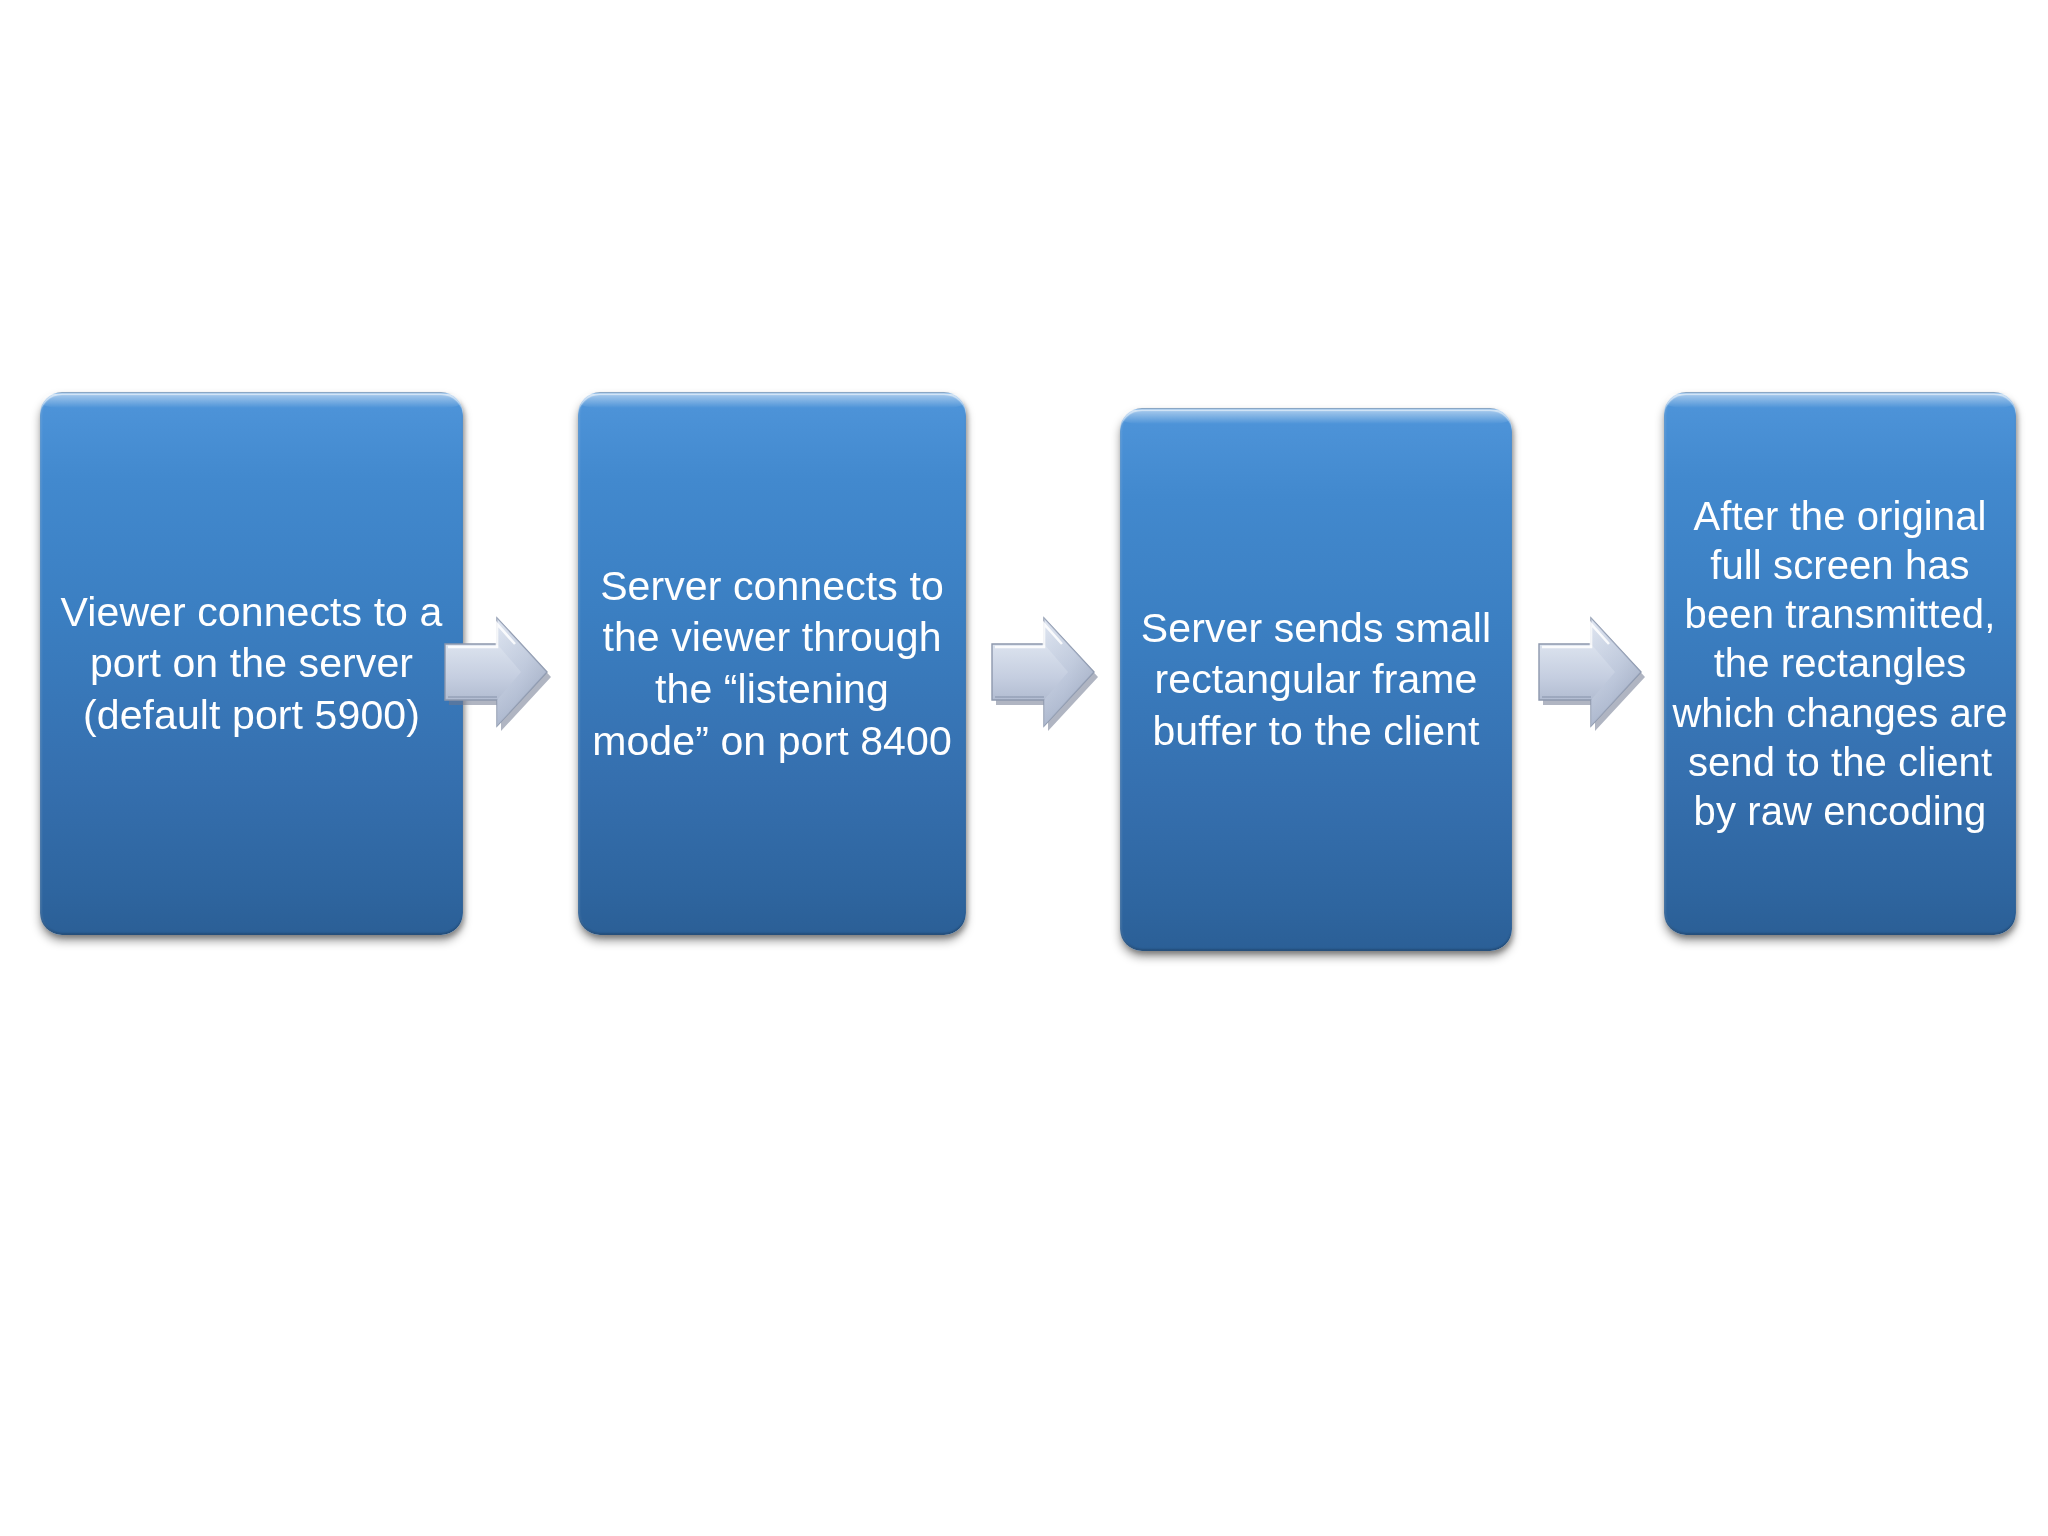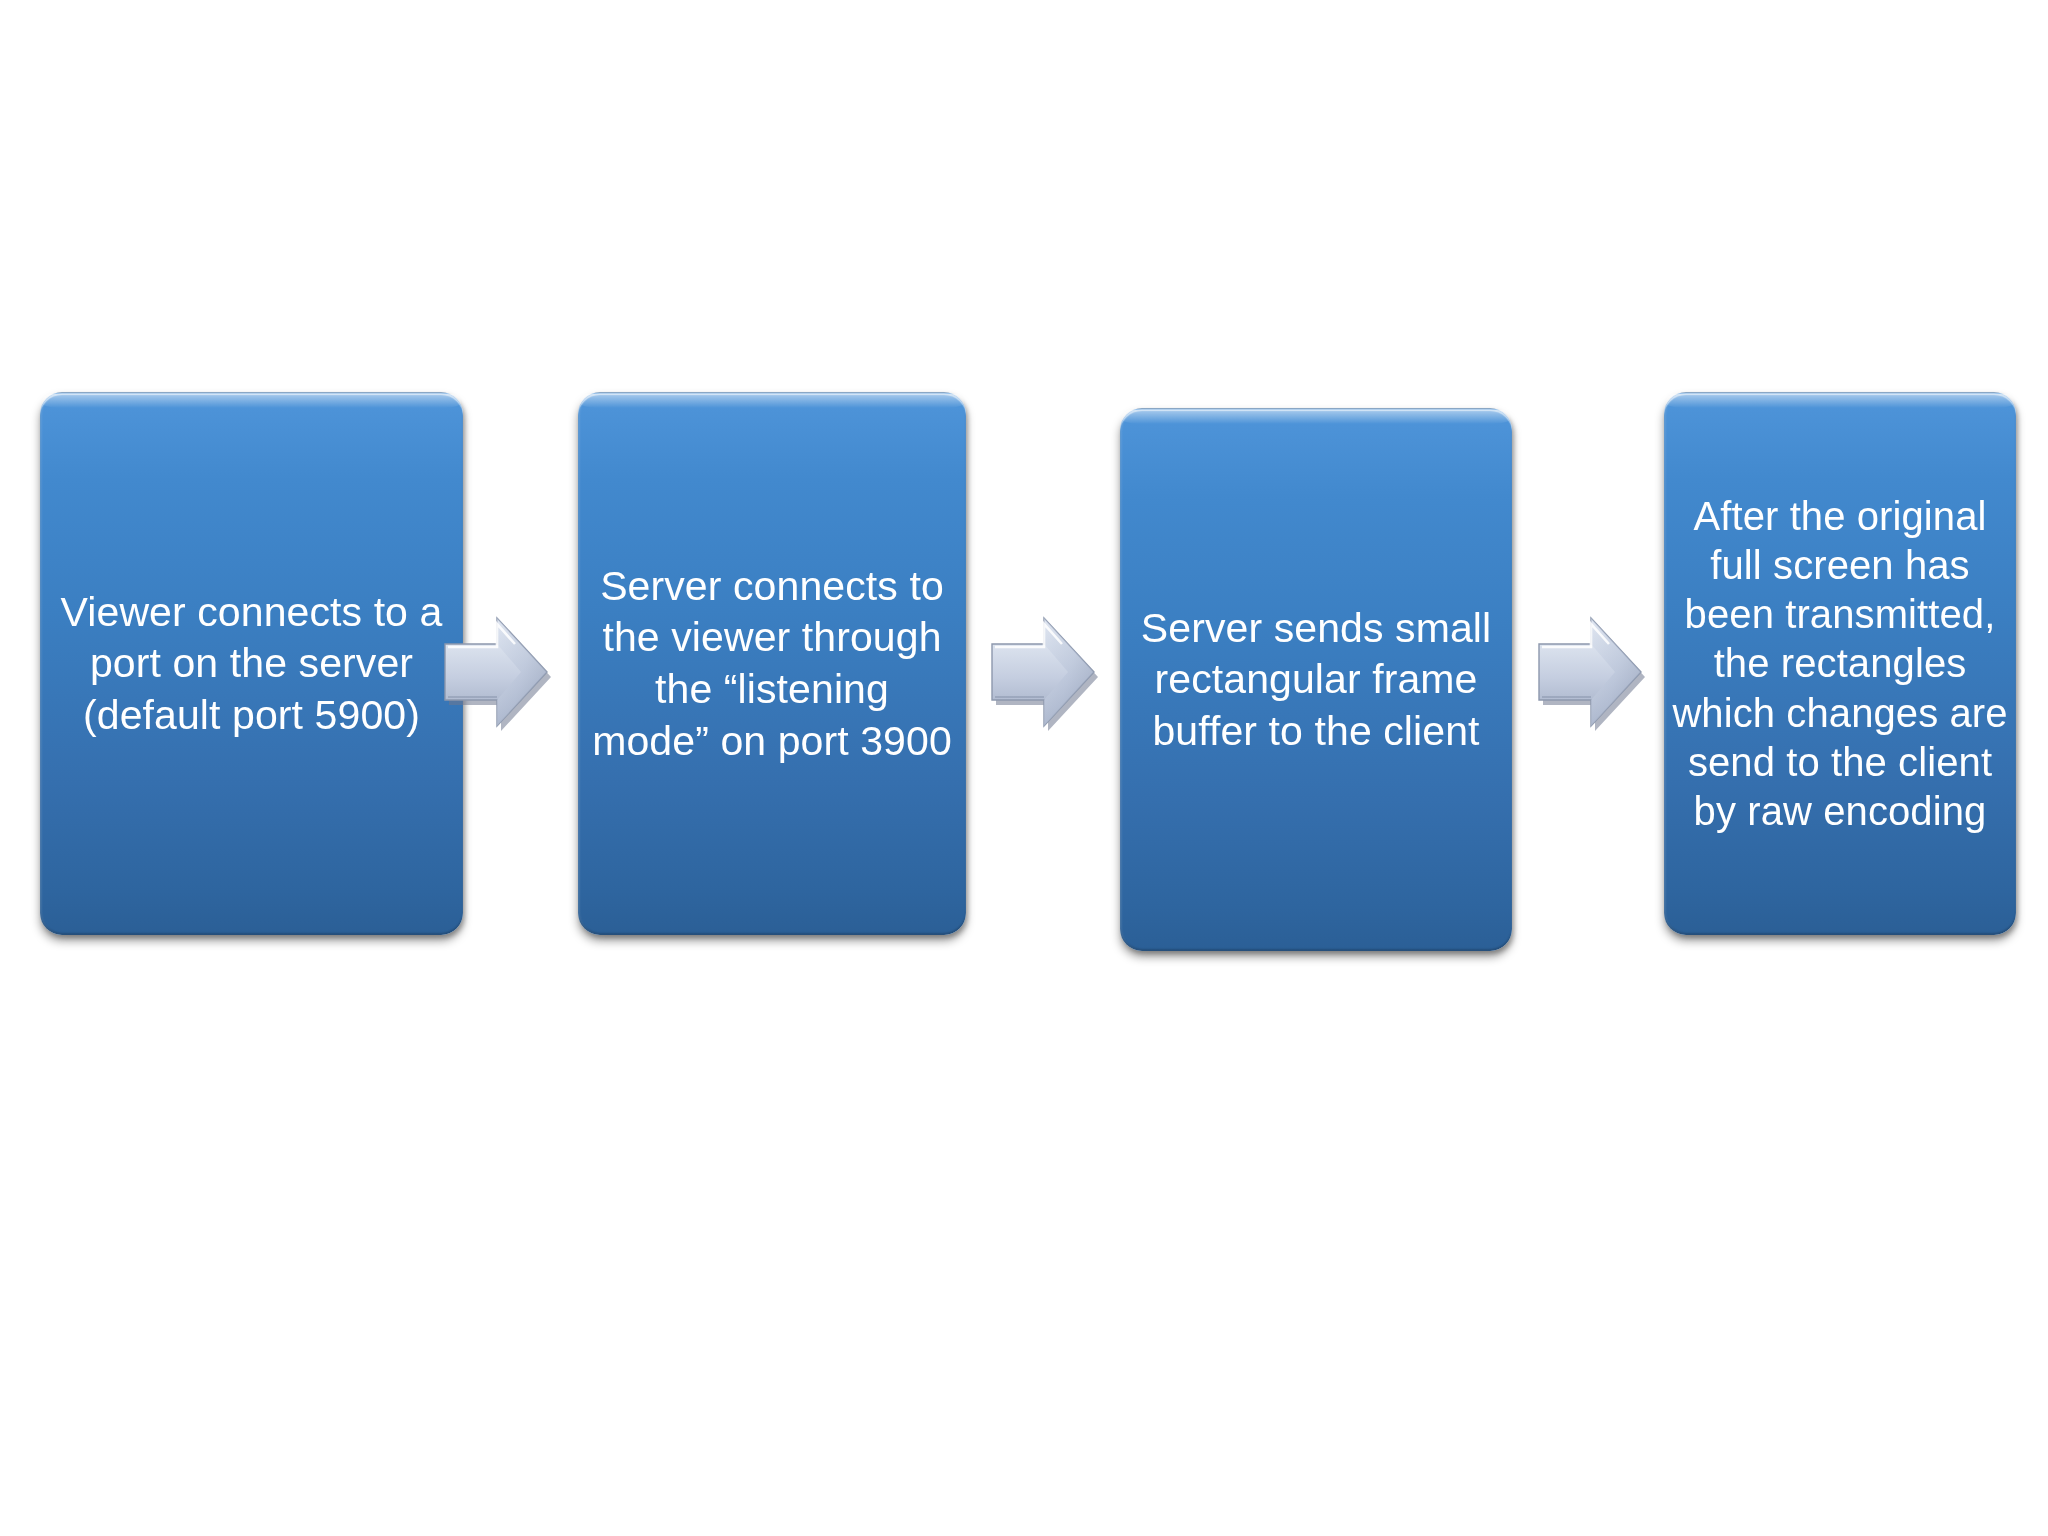--- a/index.html
+++ b/index.html
@@ -127,21 +127,21 @@
 
       <path d="M60 10 L110 64 L60 118 L60 92 L84 64 L60 36 Z" fill="url(#arrHeadA)" opacity="0.55"></path>
 
       <path d="M11 39 L60 39 L60 16 L78 36" fill="none" stroke="#ffffff" stroke-width="2.6" opacity="0.85"></path>
 
       <path d="M11 89 L60 89" fill="none" stroke="#8e99b0" stroke-width="2" opacity="0.6"></path>
     </svg>
   </div>
 
   <div class="process-box box-2">
-    <div class="box-text">Server connects to the viewer through the “listening mode” on port 3900</div>
+    <div class="box-text">Server connects to the viewer through the “listening mode” on port 8400</div>
   </div>
 
   <div class="flow-arrow arrow-2">
     <svg width="118" height="126" viewBox="0 0 118 126" xmlns="http://www.w3.org/2000/svg">
       <defs>
         <linearGradient id="arrGradB" x1="0" y1="0" x2="0" y2="1">
           <stop offset="0%" stop-color="#f2f5fa"></stop>
           <stop offset="22%" stop-color="#dde4ef"></stop>
           <stop offset="55%" stop-color="#c5cee0"></stop>
           <stop offset="85%" stop-color="#aab5cb"></stop>

